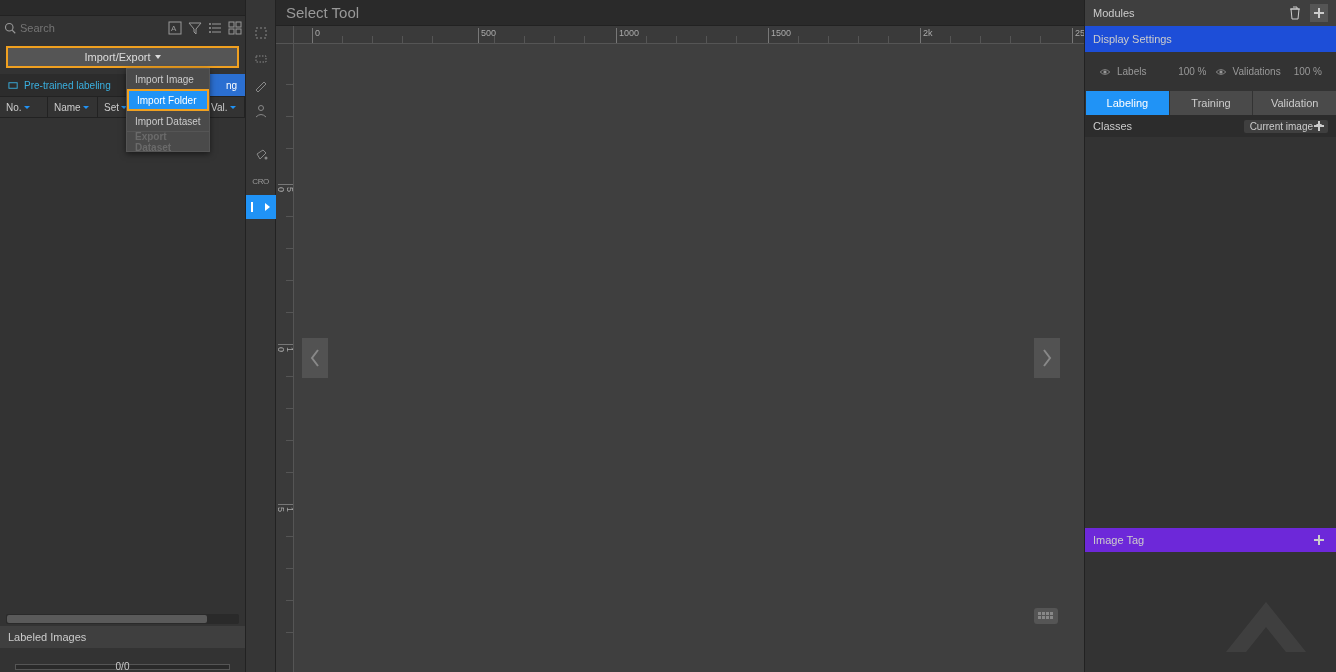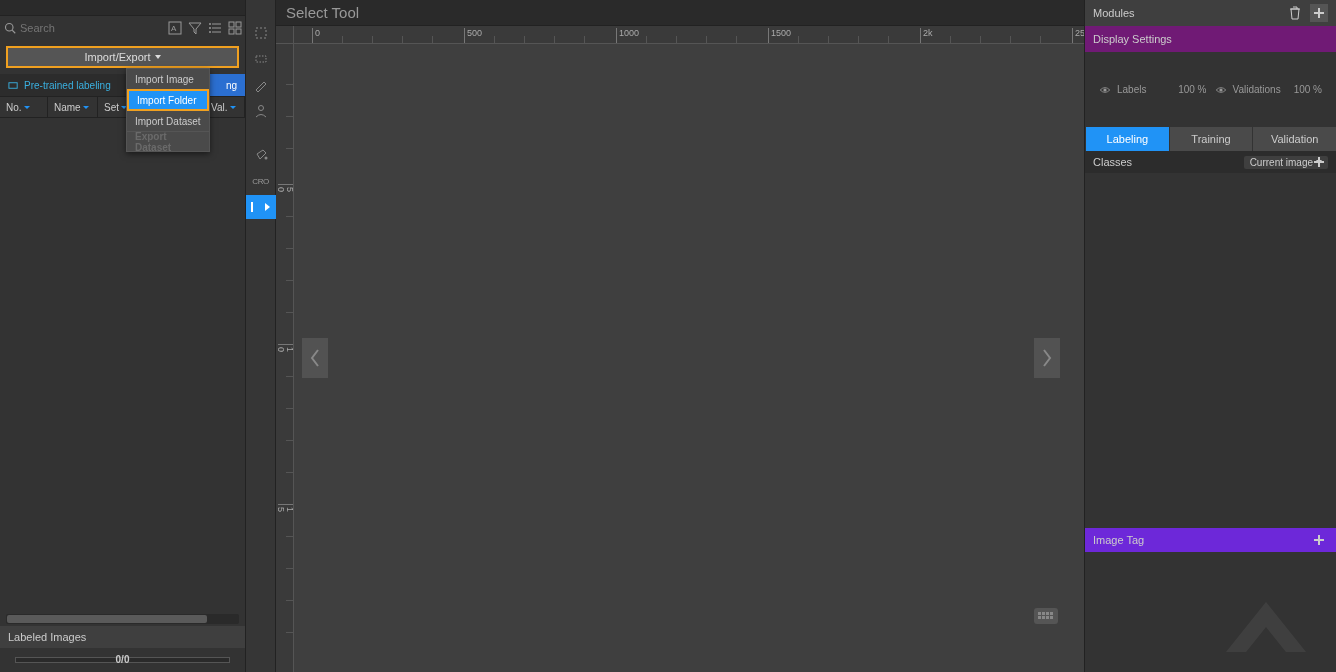--- a/index.html
+++ b/index.html
@@ -52,21 +52,21 @@
   .th-cell { border-right:1px solid #222; display:flex; align-items:center; padding:0 6px; color:#ccc; font-size:10px; }
   .th-cell .sort { width:0; height:0; border-left:3px solid transparent; border-right:3px solid transparent; border-top:3px solid #2093f6; margin-left:2px;}
   
   .table-body { flex: 1; background: #333; }
   
   .scrollbar-wrap { height: 14px; background: #333; padding: 2px 6px; }
   .scrollbar-track { height: 10px; background: #2a2a2a; border-radius: 2px; position: relative; }
   .scrollbar-thumb { height: 8px; width: 200px; background: #5a5a5a; border-radius: 2px; position: absolute; top:1px; left: 1px; }
   
   .labeled-images-bar { height: 22px; background: #3f3f3f; display:flex; align-items:center; padding:0 8px; color:#ccc; font-size:11px; }
-  .progress-wrap { height: 24px; display:flex; flex-direction:column; align-items:center; justify-content:center; padding: 2px 15px; font-weight: bold; }
+  .progress-wrap { height: 24px; display:flex; flex-direction:column; align-items:center; justify-content:flex-end; padding: 2px 15px; }
   .progress-track { width: 100%; height: 6px; background: #2a2a2a; border:1px solid #555; position:relative;}
   .progress-text { position:absolute; width:100%; text-align:center; top:-4px; font-size:10px; color:#ccc; }
   
   .tool-column { width: 30px; background: #363636; display:flex; flex-direction:column; align-items:center; padding-top: 16px; border-right:1px solid #222; }
   .tool-btn { width: 30px; height: 24px; display:flex; align-items:center; justify-content:center; color:#888; margin:1px 0; cursor:pointer;}
   .tool-btn.crop { font-size:8px; letter-spacing:-0.5px; color:#999; }
   .tool-btn.active-blue { background: #2093f6; color: #fff; width: 30px; }
   .arrow-right-small { width:0; height:0; border-left:5px solid #fff; border-top:4px solid transparent; border-bottom:4px solid transparent; margin-left:6px; }
   
   .center-area { flex:1; display:flex; flex-direction:column; position:relative; background:#3a3a3a; }
@@ -96,21 +96,21 @@
   .icon-btn { width:18px; height:18px; background:#555; display:flex; align-items:center; justify-content:center; color:#ccc; cursor:pointer; font-size:14px; }
   
   .modules-area { height:148px; background:#333; display:flex; align-items:center; justify-content:center; position:relative; }
   .obj-detect-btn { background:#2093f6; color:#fff; padding:7px 22px; border-radius:3px; font-size:11px; cursor:pointer; position:relative;}
   .connector-top { position:absolute; top:-8px; left:50%; transform:translateX(-50%); width:2px; height:8px; background:#888; }
   .connector-top::before{content:''; position:absolute; top:-4px; left:-3px; width:8px; height:4px; background:#888; border-radius:2px;}
   .connector-bottom { position:absolute; bottom:-8px; left:50%; transform:translateX(-50%); width:2px; height:8px; background:#888; }
   .connector-bottom::after{content:''; position:absolute; bottom:-4px; left:-3px; width:8px; height:4px; background:#888; border-radius:2px;}
   
   .display-settings { padding:8px 14px; background:#333; }
-  .ds-row { display:flex; align-items:center; gap:8px; margin:24px 0; }
+  .ds-row { display:flex; align-items:center; gap:8px; margin:6px 0; }
   .ds-half { flex:1; display:flex; align-items:center; gap:6px; color:#999; font-size:10px;}
   .eye-icon { width:12px; height:8px; }
   
   .mode-tabs { display:flex; height:24px; }
   .mode-tab { flex:1; background:#4a4a4a; display:flex; align-items:center; justify-content:center; color:#ccc; font-size:11px; border-left:1px solid #333; cursor:pointer;}
   .mode-tab.active { background:#2093f6; color:#fff; }
   
   .classes-bar { height:22px; background:#2c2c2c; display:flex; align-items:center; justify-content:space-between; padding:0 8px; color:#ccc; font-size:11px; }
   .curr-img { display:flex; align-items:center; background:#3f3f3f; padding:1px 6px; font-size:10px; border-radius:2px;}
   
@@ -269,21 +269,21 @@
 </div>
 
 <div class="center-area">
   <div class="tab-bar">
     <span>Select Tool</span>
   </div>
   <div class="canvas-wrap">
     <div class="ruler-corner"></div>
     <div class="ruler-top">
       <div class="ruler-tick" style="left:18px">0</div>
-      <div class="ruler-tick" style="left:170px">500</div>
+      <div class="ruler-tick" style="left:184px">500</div>
       <div class="ruler-tick" style="left:322px">1000</div>
       <div class="ruler-tick" style="left:474px">1500</div>
       <div class="ruler-tick" style="left:626px">2k</div>
       <div class="ruler-tick" style="left:778px">250</div>
 
       <div class="minor" style="left:48px"></div>
         <div class="minor" style="left:78px"></div>
         <div class="minor" style="left:108px"></div>
         <div class="minor" style="left:138px"></div>
       <div class="minor" style="left:200px"></div>
@@ -370,21 +370,21 @@
       </div>
       <div class="icon-btn">
         <svg width="12" height="12" viewBox="0 0 12 12">
             <line x1="6" y1="1" x2="6" y2="11" stroke="#ccc" stroke-width="2"></line>
             <line x1="1" y1="6" x2="11" y2="6" stroke="#ccc" stroke-width="2"></line>
           </svg>
       </div>
     </div>
   </div>
 
-  <div class="panel-header" style="background:#701a75">
+  <div class="panel-header" style="background:#1d4ed8">
     <span>Display Settings</span>
   </div>
   <div class="display-settings">
     <div class="ds-row">
       <div class="ds-half">
         <svg class="eye-icon" viewBox="0 0 14 10">
             <path d="M1 5 Q7 -1 13 5 Q7 11 1 5 Z" stroke="#999" fill="none"></path>
             <circle cx="7" cy="5" r="2" fill="#999"></circle>
           </svg>
         <span>Labels</span>

